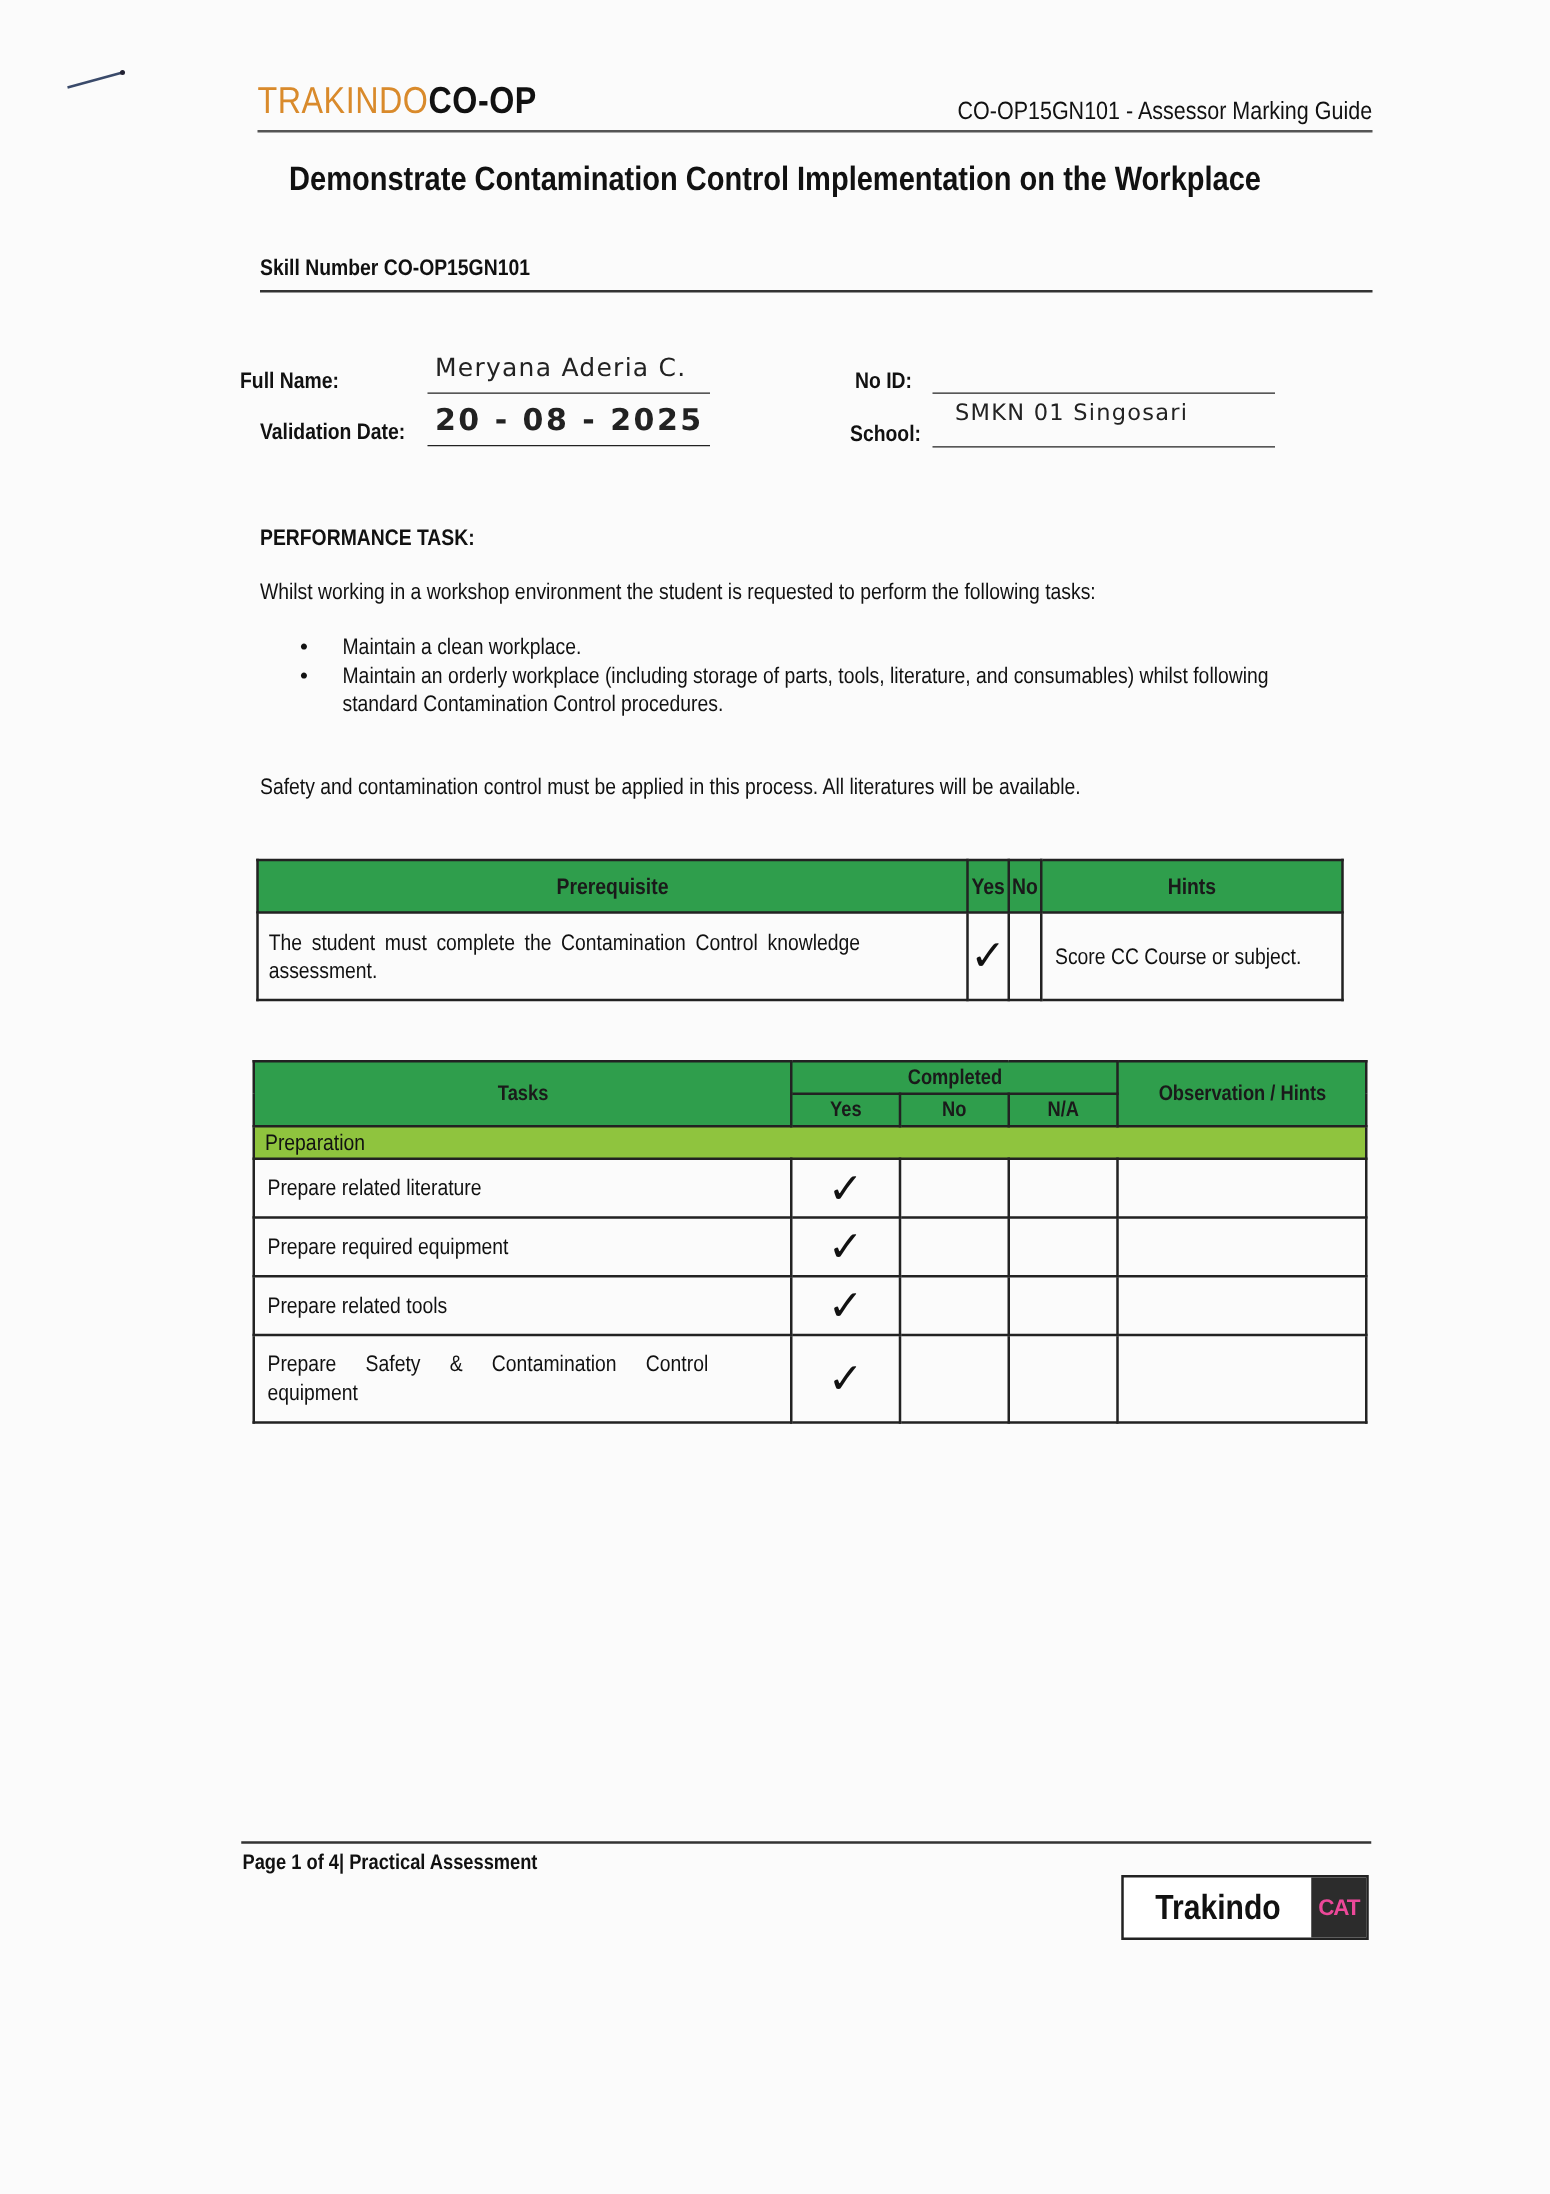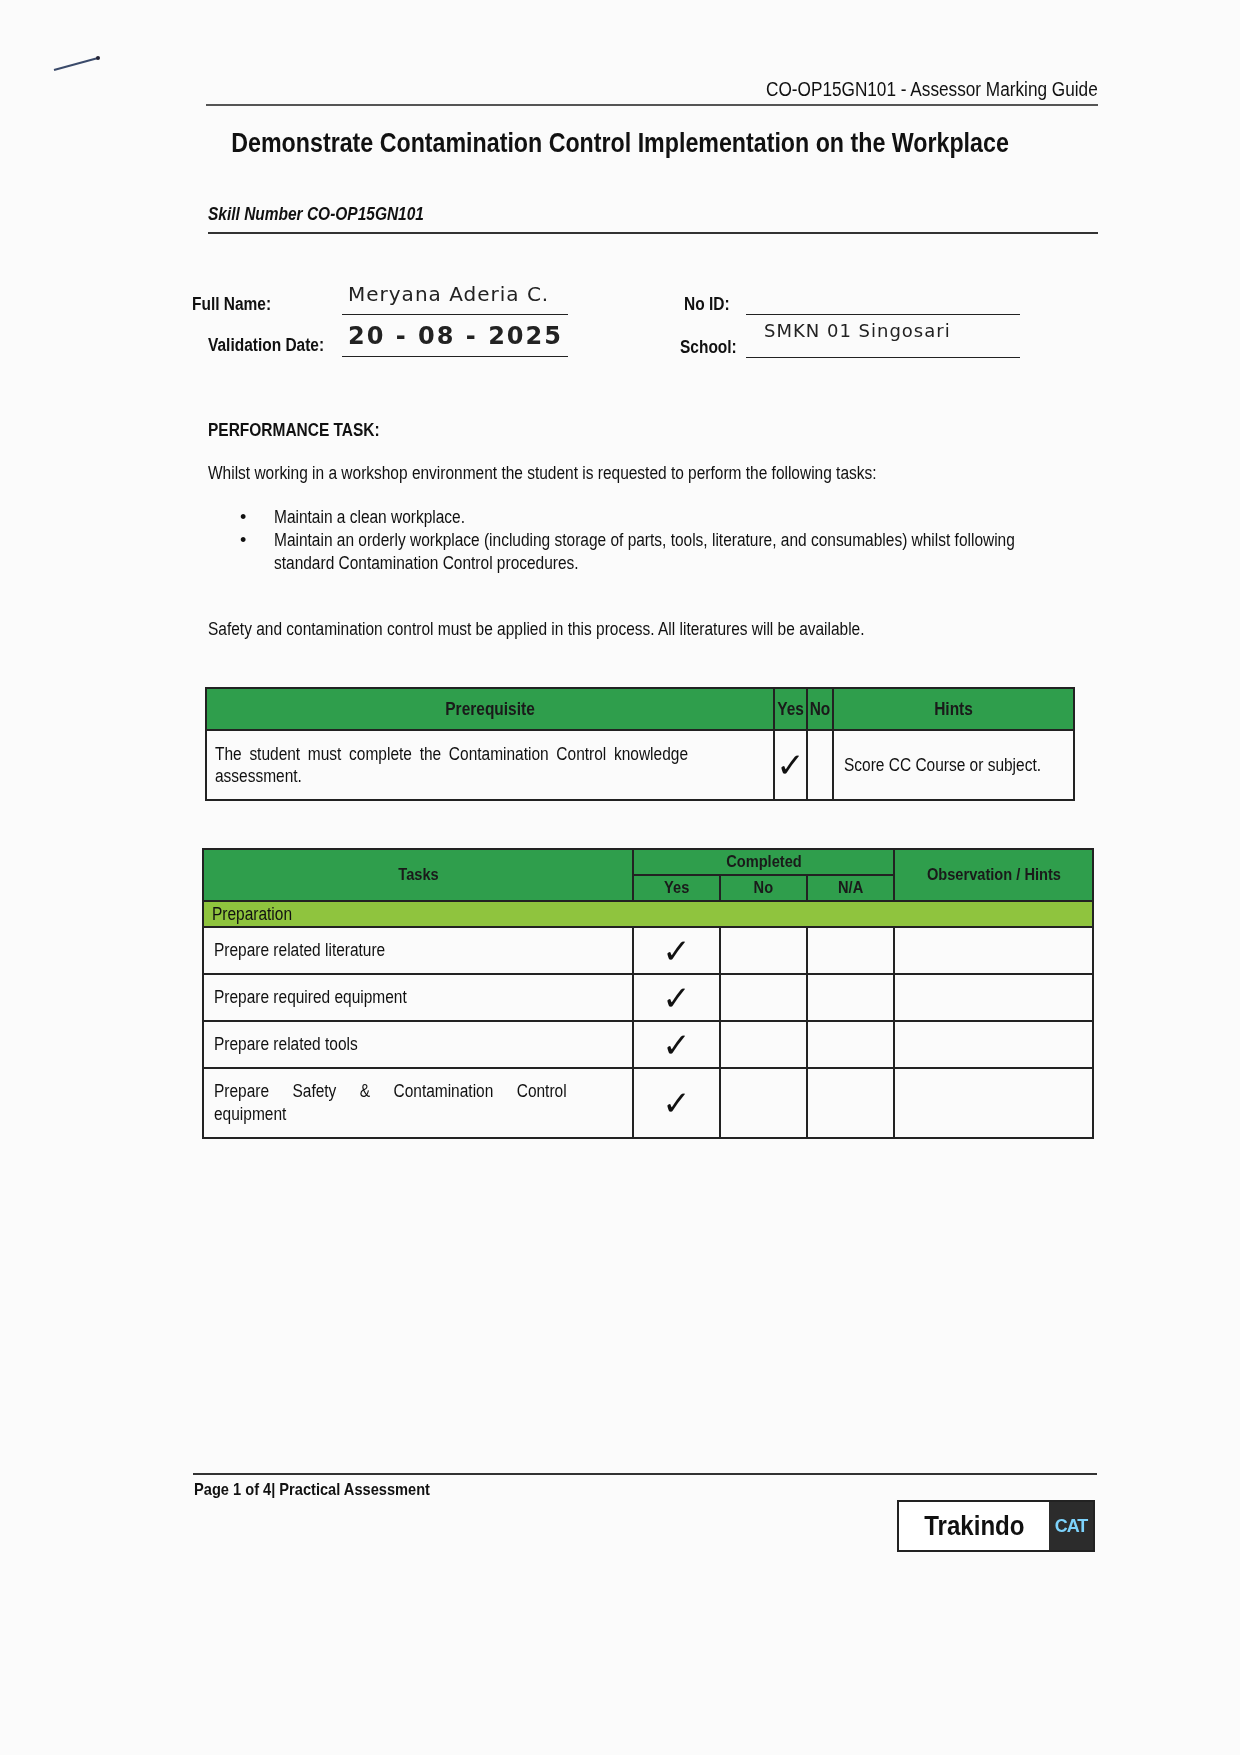--- a/index.html
+++ b/index.html
@@ -14,21 +14,21 @@
 
   .hdr { position: absolute; left: 206px; top: 64px; width: 892px; height: 40px; border-bottom: 2px solid #555; }
   .brand { position: absolute; left: 0; top: 0; font-size: 30px; letter-spacing: 0.5px; }
   .brand .orange { color: #d98a2b; font-weight: normal; }
   .brand .black { color: #111; font-weight: bold; }
   .doc-code { position: absolute; right: 0; top: 14px; font-size: 20px; }
 
   .title { position: absolute; left: 0; width: 1240px; top: 128px; text-align: center; font-size: 27px; font-weight: bold; }
   .title .cond { transform-origin: center center; }
 
-  .skill { position: absolute; left: 208px; top: 204px; width: 890px; height: 28px; border-bottom: 2px solid #333; font-size: 18px; font-weight: bold; font-style: italic; }
+  .skill { position: absolute; left: 208px; top: 204px; width: 890px; height: 28px; border-bottom: 2px solid #333; font-size: 18px; font-weight: bold; }
 
   .field-label { position: absolute; font-size: 18px; font-weight: bold; }
   .field-line { position: absolute; border-bottom: 1.5px solid #222; height: 28px; }
   .hand { position: absolute; font-family: "DejaVu Sans", sans-serif; color: #222; font-size: 20px; letter-spacing: 1px; }
   .hand.bold { font-weight: bold; font-size: 24px; letter-spacing: 2px; }
 
   .perf-head { position: absolute; left: 208px; top: 420px; font-size: 18px; font-weight: bold; }
   .perf-intro { position: absolute; left: 208px; top: 463px; font-size: 18px; }
   .bullets { position: absolute; left: 240px; top: 506px; width: 860px; margin: 0; padding: 0; list-style: none; font-size: 18px; }
   .bullets li { position: relative; padding-left: 34px; line-height: 23px; }
@@ -48,33 +48,36 @@
 
   .tasks { left: 202px; top: 848px; width: 892px; }
   .tasks th { font-size: 17px; }
   .tasks .task-cell { padding-left: 10px; }
   .check { text-align: center; font-family: "DejaVu Sans", sans-serif; font-size: 34px; line-height: 1; }
 
   .footer-line { position: absolute; left: 193px; top: 1473px; width: 904px; border-top: 2px solid #333; }
   .footer-text { position: absolute; left: 194px; top: 1480px; font-size: 17px; font-weight: bold; }
   .logo { position: absolute; left: 897px; top: 1500px; width: 194px; height: 48px; border: 2px solid #222; background: #fff; display: flex; align-items: stretch; }
   .logo .word { flex: 1; display: flex; align-items: center; justify-content: center; font-size: 28px; font-weight: bold; }
-  .logo .cat { width: 44px; background: #2c2c2c; color: #7dd3fc; display: flex; align-items: center; justify-content: center; font-weight: bold; font-size: 18px; letter-spacing: -1px; }
+  .logo .cat { width: 44px; background: #2c2c2c; color: #ec4899; display: flex; align-items: center; justify-content: center; font-weight: bold; font-size: 18px; letter-spacing: -1px; }
 </style>
 </head>
 <body>
 
 <div class="pen-mark">
   <svg viewBox="0 0 50 18">
       <path d="M2 15 L46 3" stroke="#3a4a6a" stroke-width="2" fill="none"></path>
       <circle cx="46" cy="3" r="2" fill="#223"></circle>
     </svg>
 </div>
 
 <div class="hdr">
+  <div class="brand">
+    <span class="cond"><span class="orange">TRAKINDO</span><span class="black">CO-OP</span></span>
+  </div>
   <div class="doc-code"><span class="cond" style="transform-origin:right center">CO-OP15GN101 - Assessor Marking Guide</span></div>
 </div>
 
 <div class="title"><span class="cond">Demonstrate Contamination Control Implementation on the Workplace</span></div>
 
 <div class="skill"><span class="cond">Skill Number CO-OP15GN101</span></div>
 
 <div class="field-label" style="left:192px; top:294px;"><span class="cond">Full Name:</span></div>
 <div class="field-line" style="left:342px; top:286px; width:226px;"></div>
 <div class="hand" style="left:348px; top:282px;">Meryana Aderia C.</div>

